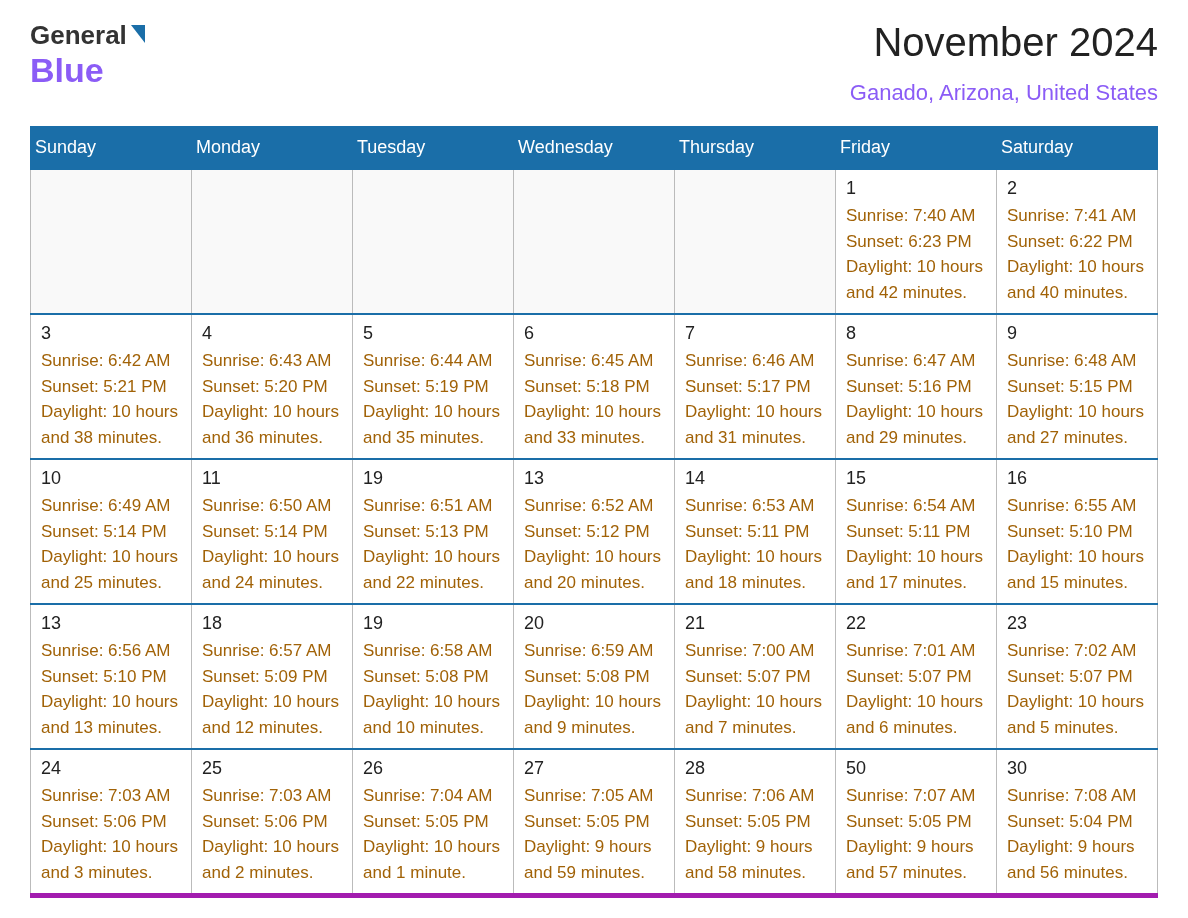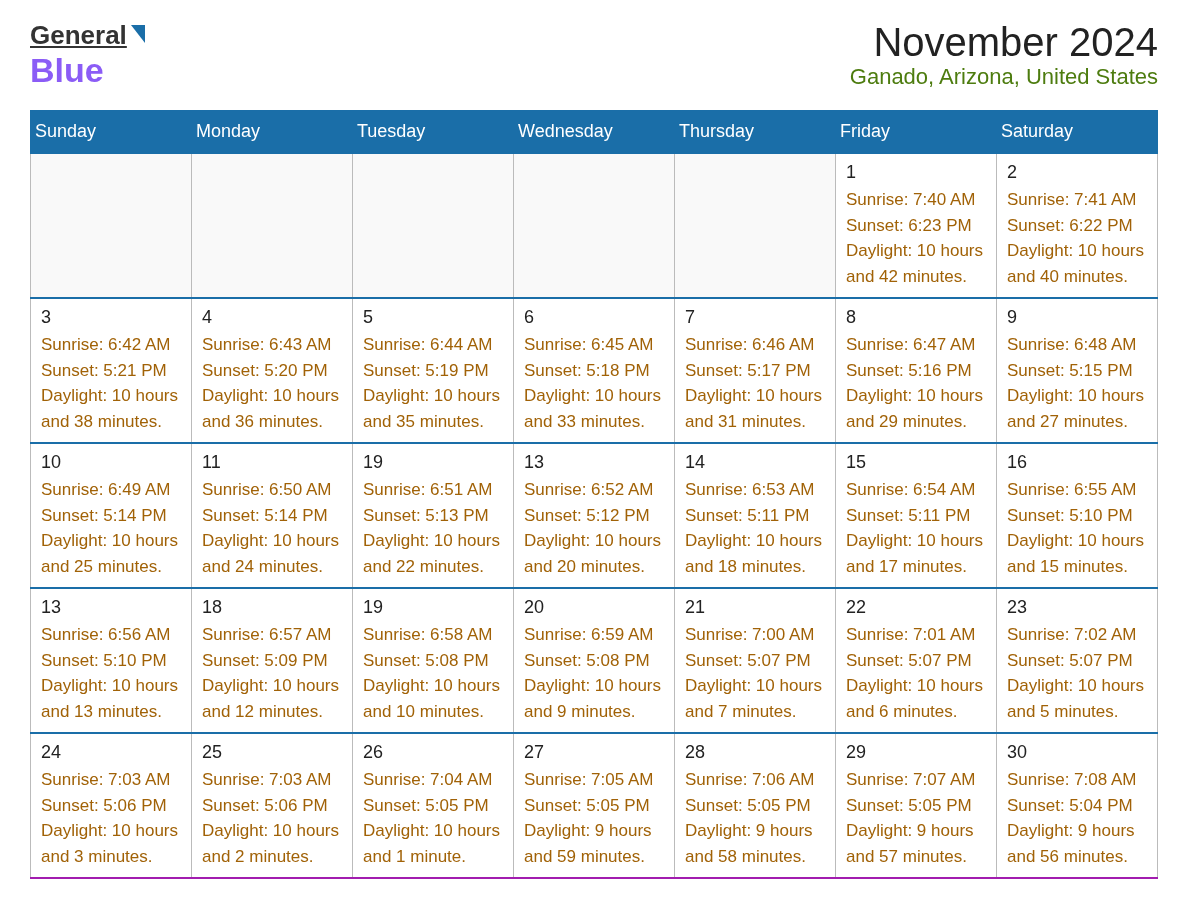--- a/index.html
+++ b/index.html
@@ -21,21 +21,20 @@
       display: flex;
       flex-direction: column;
       align-items: flex-start;
     }
     .logo-top {
       display: flex;
       align-items: center;
       font-size: 26px;
       font-weight: bold;
       color: #333;
-      text-decoration: underline;
     }
     .logo-top .general {
       color: #333;
     }
     .logo-top .arrow-icon {
       width: 0;
       height: 0;
       border-left: 14px solid transparent;
       border-right: 0px solid transparent;
       border-top: 18px solid #1a6ea8;
@@ -53,22 +52,22 @@
     }
     .title-area h1 {
       font-size: 40px;
       font-weight: normal;
       color: #222;
       line-height: 1.1;
     }
     .title-area h2 {
       font-size: 22px;
       font-weight: normal;
-      color: #4d7c0f;
-      margin-top: 0;
+      color: #8b5cf6;
+      margin-top: 16px;
     }
     .calendar {
       width: 100%;
       border-collapse: collapse;
       border: 1px solid #999;
     }
     .calendar th {
       background-color: #1a6ea8;
       color: #fff;
       font-size: 18px;
@@ -96,21 +95,21 @@
     }
     .day-info {
       font-size: 17px;
       color: #a16207;
       line-height: 1.5;
     }
     .empty-cell {
       background: #f9f9f9;
     }
     .calendar tbody tr:last-child {
-      border-bottom: 2px solid #a21caf;
+      border-bottom: 5px solid #a21caf;
       margin-left: 8px;
     }
   </style>
 </head>
 <body>
 
 <div class="header-area">
   <div class="logo">
     <div class="logo-top">
       <span class="general">General</span>
@@ -257,21 +256,21 @@
         </td>
         <td>
           <span class="day-number">27</span>
           <div class="day-info">Sunrise: 7:05 AM<br>Sunset: 5:05 PM<br>Daylight: 9 hours and 59 minutes.</div>
         </td>
         <td>
           <span class="day-number">28</span>
           <div class="day-info">Sunrise: 7:06 AM<br>Sunset: 5:05 PM<br>Daylight: 9 hours and 58 minutes.</div>
         </td>
         <td>
-          <span class="day-number">29</span>
+          <span class="day-number">50</span>
           <div class="day-info">Sunrise: 7:07 AM<br>Sunset: 5:05 PM<br>Daylight: 9 hours and 57 minutes.</div>
         </td>
         <td>
           <span class="day-number">30</span>
           <div class="day-info">Sunrise: 7:08 AM<br>Sunset: 5:04 PM<br>Daylight: 9 hours and 56 minutes.</div>
         </td>
       </tr>
     </tbody>
 </table>
 

